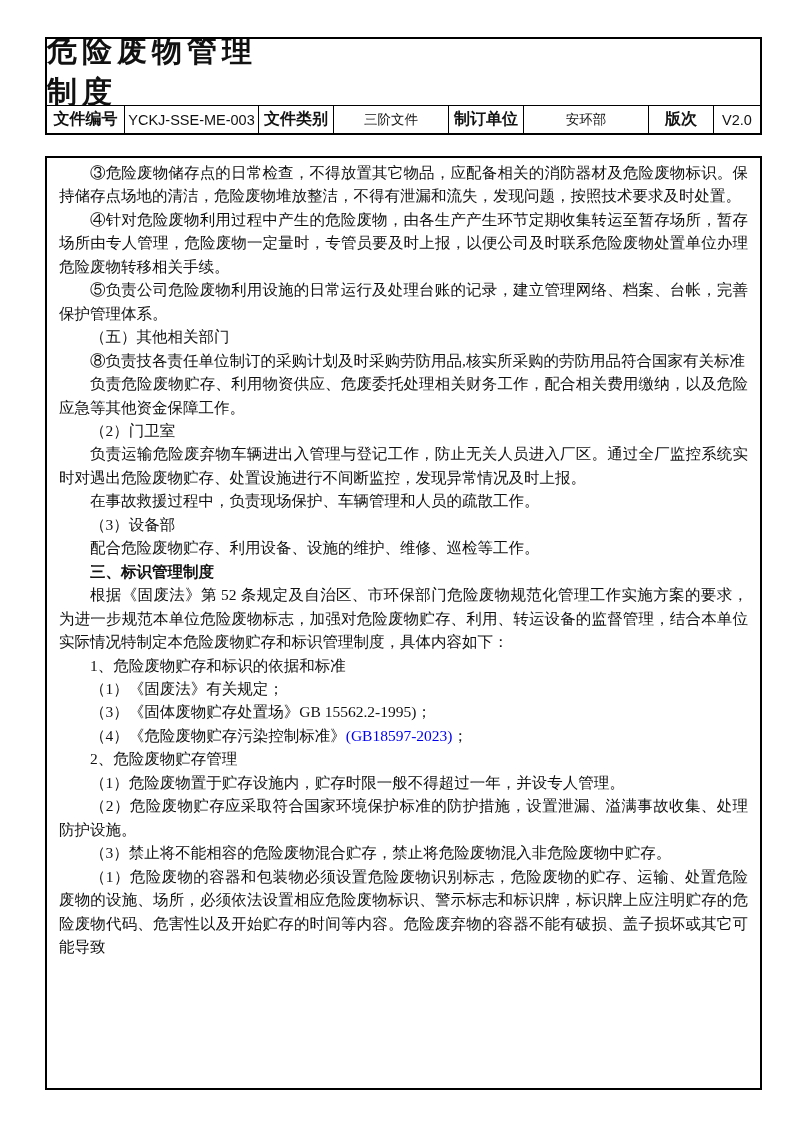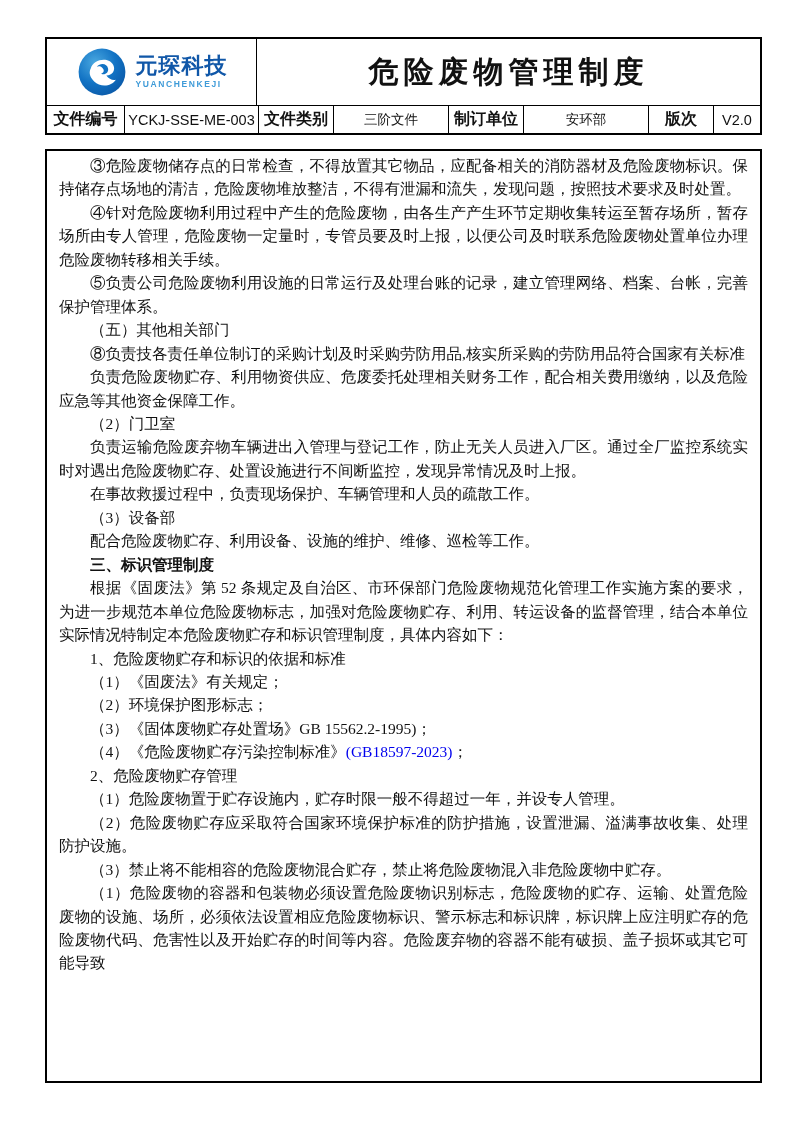--- a/index.html
+++ b/index.html
@@ -24,58 +24,35 @@
   .logo-en{font-size:8.5px;font-weight:bold;letter-spacing:1.6px;margin-top:3px;
            font-family:"Liberation Sans","DejaVu Sans",sans-serif;}
 
   .doc-title{font-size:30px;font-weight:bold;letter-spacing:5px;}
 
   .meta-label{font-size:16px;font-weight:bold;}
   .meta-value-cjk{font-size:13.5px;}
   .meta-value-latin{font-size:14.5px;font-family:"Liberation Sans","DejaVu Sans",sans-serif;}
 
   
-  .body-box{border:2px solid #000;box-sizing:border-box;margin-top:14px;height:934px;
+  .body-box{border:2px solid #000;box-sizing:border-box;margin-top:21px;height:934px;
             padding:3px 12px 0 12px;overflow:hidden;}
   .para{font-size:15.5px;line-height:23.45px;text-align:justify;text-indent:2em;
         margin:0;word-break:break-all;}
   .bold{font-weight:bold;}
   .blue{color:var(--accent-blue,#0000ee);}
 </style>
 </head>
 <body>
 
 <div class="page">
   <div class="sheet">
 
     <div class="hdr">
       <div class="hdr-row1">
-        <div class="cell">
-          <div class="logo-wrap">
-            <svg class="logo-mark" viewBox="0 0 60 60">
-              <defs>
-                <radialGradient id="lg" cx="35%" cy="30%" r="80%">
-                  <stop offset="0%" stop-color="#4aa8e0"></stop>
-                  <stop offset="55%" stop-color="#1273c4"></stop>
-                  <stop offset="100%" stop-color="#0a57a6"></stop>
-                </radialGradient>
-              </defs>
-              <circle cx="30" cy="30" r="27" fill="url(#lg)"></circle>
-              <path d="M17,26 C20,15 38,12 43,22 C46,28 42,34 35,34 C38,38 42,40 46,39
-                       C41,47 28,48 21,41 C15,35 15,30 17,26 Z" fill="#ffffff"></path>
-              <path d="M24,24 C28,19 36,20 37,26 C38,31 33,34 29,32 C32,31 33,28 31,26
-                       C29,23 26,23 24,24 Z" fill="#1273c4"></path>
-              <path d="M33,38 C36,42 40,44 45,43 C41,47 35,47 31,44 Z" fill="#1273c4" opacity="0.0"></path>
-            </svg>
-            <div class="logo-text">
-              <span class="logo-cn" style="color:#1057a8;">元琛科技</span>
-              <span class="logo-en" style="color:#3f9bd8;">YUANCHENKEJI</span>
-            </div>
-          </div>
-        </div>
         <div class="cell">
           <span class="doc-title">危险废物管理制度</span>
         </div>
       </div>
 
       <div class="hdr-row2">
         <div class="cell meta-label">文件编号</div>
         <div class="cell meta-value-latin">YCKJ-SSE-ME-003</div>
         <div class="cell meta-label">文件类别</div>
         <div class="cell meta-value-cjk">三阶文件</div>
@@ -95,21 +72,20 @@
         <div class="para"><span>负责危险废物贮存、利用物资供应、危废委托处理相关财务工作，配合相关费用缴纳，以及危险应急等其他资金保障工作。</span></div>
         <div class="para"><span>（2）门卫室</span></div>
         <div class="para"><span>负责运输危险废弃物车辆进出入管理与登记工作，防止无关人员进入厂区。通过全厂监控系统实时对遇出危险废物贮存、处置设施进行不间断监控，发现异常情况及时上报。</span></div>
         <div class="para"><span>在事故救援过程中，负责现场保护、车辆管理和人员的疏散工作。</span></div>
         <div class="para"><span>（3）设备部</span></div>
         <div class="para"><span>配合危险废物贮存、利用设备、设施的维护、维修、巡检等工作。</span></div>
         <div class="para bold"><span>三、标识管理制度</span></div>
         <div class="para"><span>根据《固废法》第 52 条规定及自治区、市环保部门危险废物规范化管理工作实施方案的要求，为进一步规范本单位危险废物标志，加强对危险废物贮存、利用、转运设备的监督管理，结合本单位实际情况特制定本危险废物贮存和标识管理制度，具体内容如下：</span></div>
         <div class="para"><span>1、危险废物贮存和标识的依据和标准</span></div>
         <div class="para"><span>（1）《固废法》有关规定；</span></div>
-        <div class="para"><span>（2）环境保护图形标志；</span></div>
         <div class="para"><span>（3）《固体废物贮存处置场》GB 15562.2-1995)；</span></div>
         <div class="para"><span>（4）《危险废物贮存污染控制标准》</span><span class="blue">(GB18597-2023)</span><span>；</span></div>
         <div class="para"><span>2、危险废物贮存管理</span></div>
         <div class="para"><span>（1）危险废物置于贮存设施内，贮存时限一般不得超过一年，并设专人管理。</span></div>
         <div class="para"><span>（2）危险废物贮存应采取符合国家环境保护标准的防护措施，设置泄漏、溢满事故收集、处理防护设施。</span></div>
         <div class="para"><span>（3）禁止将不能相容的危险废物混合贮存，禁止将危险废物混入非危险废物中贮存。</span></div>
         <div class="para"><span>（1）危险废物的容器和包装物必须设置危险废物识别标志，危险废物的贮存、运输、处置危险废物的设施、场所，必须依法设置相应危险废物标识、警示标志和标识牌，标识牌上应注明贮存的危险废物代码、危害性以及开始贮存的时间等内容。危险废弃物的容器不能有破损、盖子损坏或其它可能导致</span></div>
       </div>
 
   </div>

